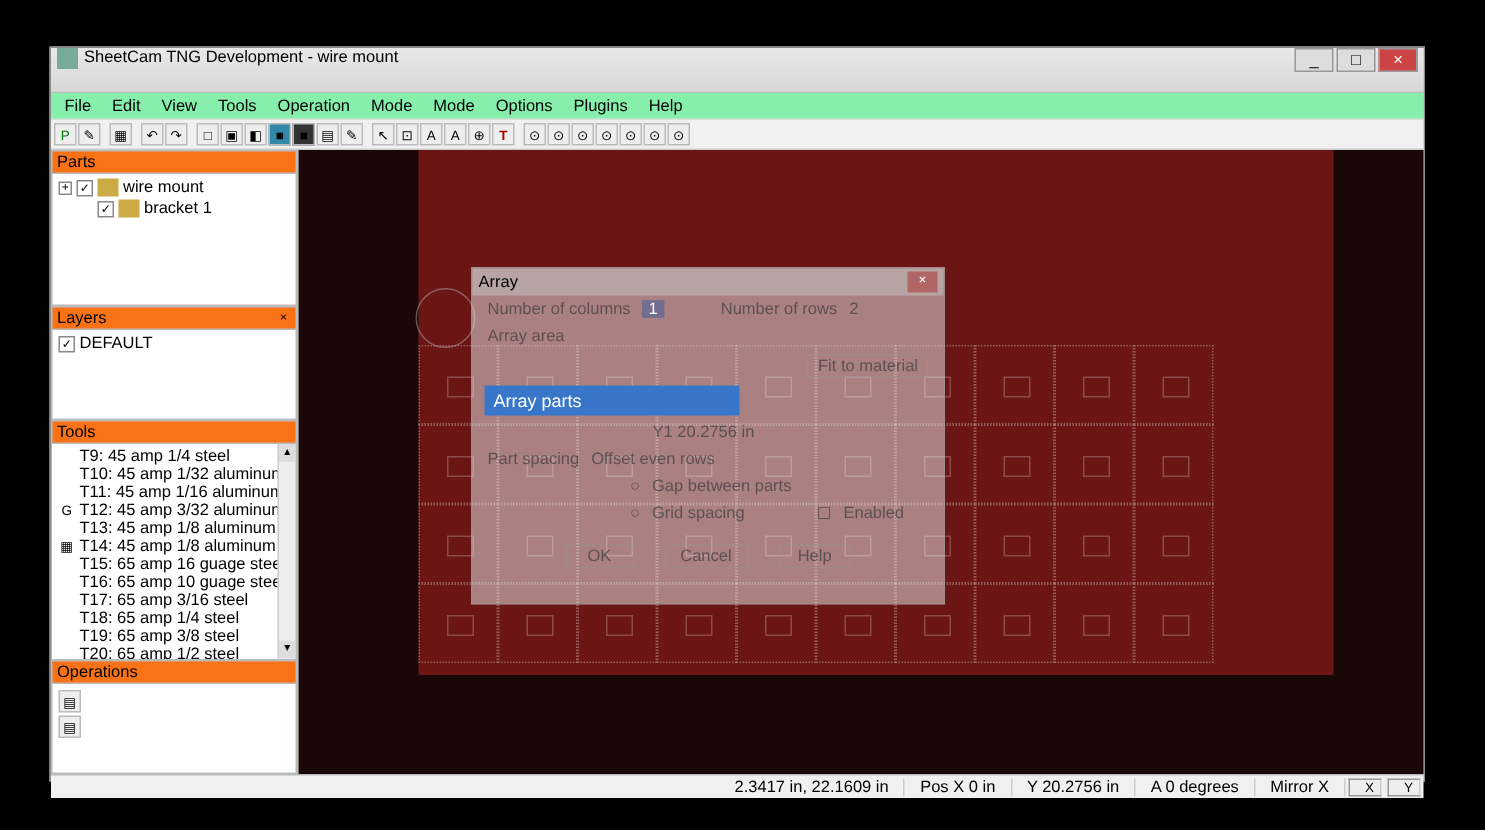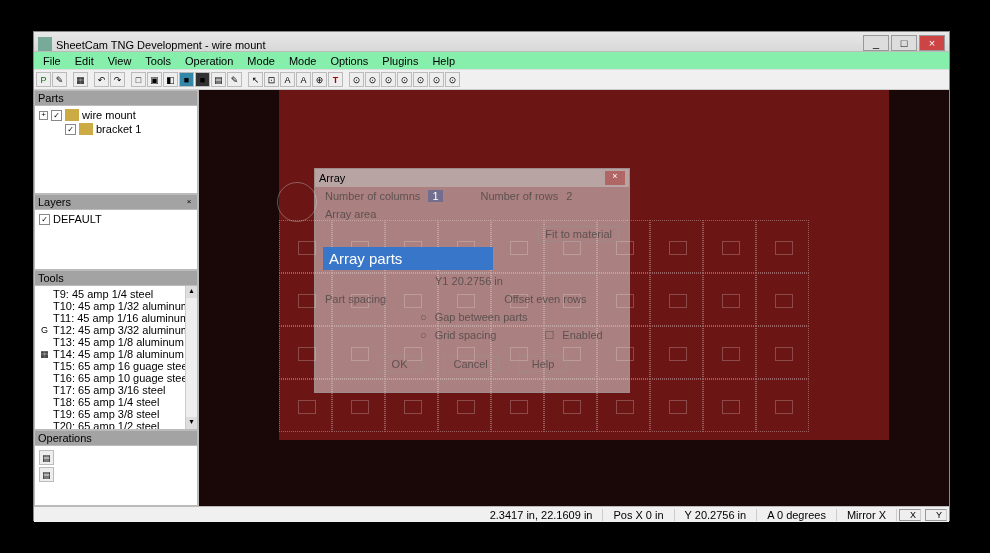--- a/index.html
+++ b/index.html
@@ -1,49 +1,49 @@
 <!DOCTYPE html>
 <html><head>
 <meta charset="utf-8">
 <style>
 *{box-sizing:border-box;margin:0;padding:0;font-family:Tahoma,Arial,sans-serif;font-size:11px}
 body{background:#000;width:990px;height:553px;overflow:hidden;position:relative}
 .win{position:absolute;left:33px;top:31px;width:917px;height:490px;background:#f0f0f0;border:1px solid #888}
-.titlebar{height:20px;background:linear-gradient(#e8e8e8,#d8d8d8);display:flex;align-items:flex-end;padding:0 4px;border-bottom:1px solid #bbb}
+.titlebar{height:30px;background:linear-gradient(#e8e8e8,#d8d8d8);display:flex;align-items:flex-start;padding:0 4px;border-bottom:1px solid #bbb}
 .titlebar .ico{width:14px;height:14px;background:#7a9;margin-right:4px}
 .titlebar .ttl{flex:1}
 .titlebar .wbtn{width:26px;height:16px;margin-left:2px;display:flex;align-items:center;justify-content:center;border:1px solid #999;background:#ddd}
 .titlebar .close{background:#c44;color:#fff}
 .menubar{height:18px;background:#86efac;display:flex;align-items:center;padding:0 2px;border-bottom:1px solid #ddd}
 .menubar span{padding:2px 7px;cursor:default}
 .toolbar{height:20px;background:#f0f0f0;display:flex;align-items:center;padding:0 2px;border-bottom:1px solid #ccc;gap:1px}
 .tbtn{width:15px;height:15px;border:1px solid #bbb;background:#eee;display:inline-flex;align-items:center;justify-content:center;font-size:9px}
 .tsep{width:4px}
 .body{display:flex;height:calc(100% - 72px)}
 .left{width:165px;display:flex;flex-direction:column;border-right:1px solid #bbb}
-.panel-h{background:#a3a3a3;border:1px solid #bbb;padding:1px 3px;display:flex;justify-content:space-between;align-items:center;font-size:10px}
+.panel-h{background:#f97316;border:1px solid #bbb;padding:1px 3px;display:flex;justify-content:space-between;align-items:center;font-size:10px}
 .panel-b{background:#fff;border:1px solid #bbb;border-top:none;padding:2px;overflow:auto}
 .parts-b{height:88px}
 .tree-item{display:flex;align-items:center;gap:3px;padding:1px 2px}
 .tree-item.child{padding-left:28px}
 .plus{width:9px;height:9px;border:1px solid #888;display:inline-flex;align-items:center;justify-content:center;font-size:8px;line-height:1}
 .chk{width:11px;height:11px;border:1px solid #888;display:inline-flex;align-items:center;justify-content:center;font-size:8px;background:#fff}
 .fico{width:14px;height:12px;background:#ca4}
 .layers-b{height:60px}
 .tools-b{flex:1;font-size:10px;position:relative}
 .tool-row{padding:0 2px;white-space:nowrap;display:flex;gap:3px}
 .tool-ico{width:11px;height:11px;display:inline-flex;align-items:center;justify-content:center;font-size:9px}
 .ops-b{height:60px}
 .canvas{flex:1;background:#1a0808;position:relative;overflow:hidden}
 .work{position:absolute;left:80px;top:0;width:610px;height:350px;background:#6b1515}
 .dlg{position:absolute;left:115px;top:78px;width:316px;height:225px;background:rgba(235,235,235,0.5);border:1px solid rgba(150,150,150,0.5)}
 .dlg-t{height:18px;background:rgba(200,200,200,0.5);display:flex;align-items:center;justify-content:space-between;padding:0 4px;font-size:10px}
 .dlg-t .x{width:20px;height:14px;background:rgba(170,40,40,0.5);color:#fff;text-align:center;font-size:9px}
 .dlg-row{display:flex;padding:3px 10px;gap:8px;font-size:10px;color:rgba(60,60,60,0.7)}
-.dlg-hl{background:#3876c9;color:#fff;margin:2px 8px;padding:3px 6px;width:170px;font-size:15px}
+.dlg-hl{background:#3876c9;color:#fff;margin:2px 8px;padding:3px 6px;width:170px;font-size:12px}
 .grid{position:absolute;left:80px;top:130px;width:530px;height:215px}
 .grid-row{display:flex;height:53px}
 .grid-cell{width:53px;border:1px dotted rgba(220,200,200,0.4);position:relative}
 .grid-cell::before{content:"";position:absolute;left:18px;top:20px;width:16px;height:12px;border:1px solid rgba(220,200,200,0.3)}
 .joy{position:absolute;left:78px;top:92px;width:40px;height:40px;border:1px solid rgba(200,200,200,0.4);border-radius:50%}
 .statusbar{height:16px;background:#f0f0f0;border-top:1px solid #bbb;display:flex;align-items:center;font-size:10px}
 .statusbar span{padding:0 10px;border-right:1px solid #ccc}
 .sbox{width:14px;height:12px;border:1px solid #999;background:#eee;margin:0 2px;text-align:center;font-size:9px}
 .xbtn{width:10px;height:10px;font-size:8px;text-align:center}
 .scroll{position:absolute;right:0;top:0;width:12px;height:100%;background:#eee;border-left:1px solid #ccc}
@@ -276,21 +276,21 @@
           </div>
         <div class="dlg-row" style="justify-content:flex-end">
             <span style="border:1px solid rgba(150,150,150,0.4);padding:1px 6px">Fit to material</span>
           </div>
         <div class="dlg-hl">Array parts</div>
         <div class="dlg-row">
             <span style="margin-left:110px">Y1   20.2756 in</span>
           </div>
         <div class="dlg-row">
           <span>Part spacing</span>
-          <span style="margin-left:110px">Offset even rows</span>
+          <span style="">Offset even rows</span>
         </div>
         <div class="dlg-row">
             <span style="margin-left:95px">○ </span>
             <span>Gap between parts</span>
           </div>
         <div class="dlg-row">
             <span style="margin-left:95px">○ </span>
             <span>Grid spacing</span>
             <span style="margin-left:40px">☐ </span>
             <span>Enabled</span>

